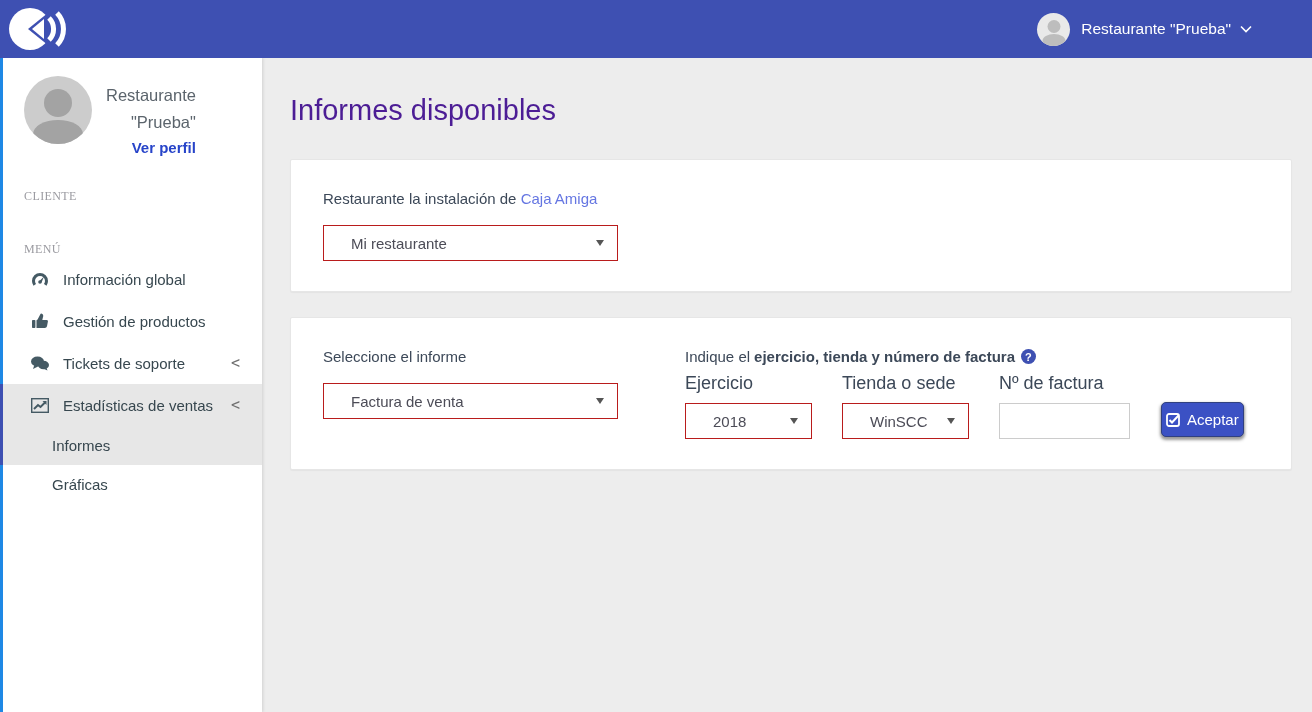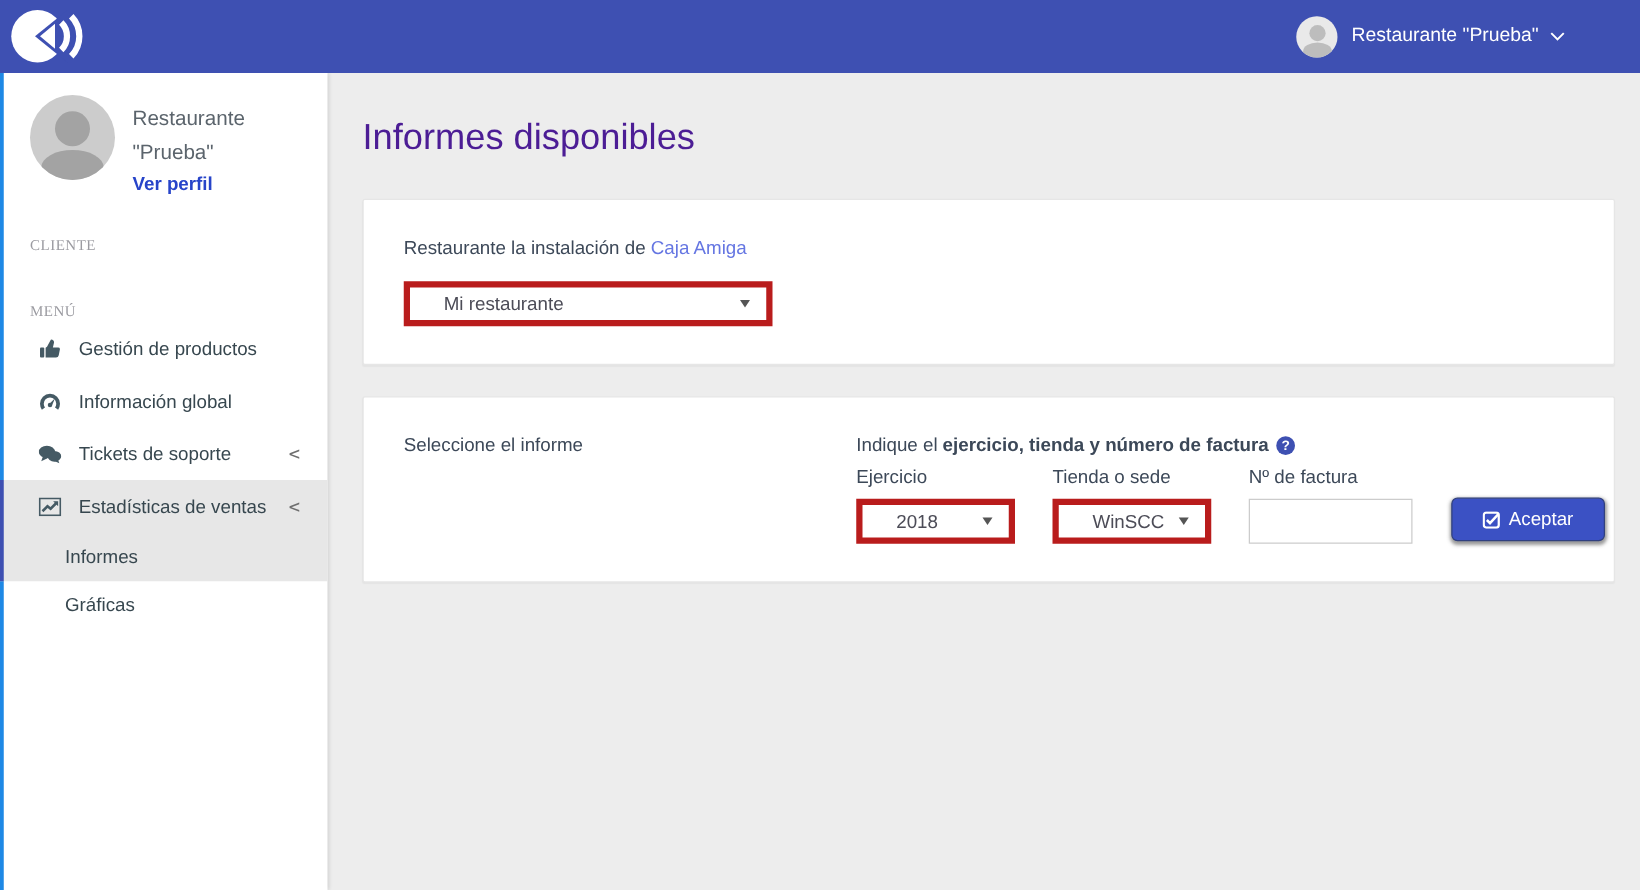--- a/index.html
+++ b/index.html
@@ -11,21 +11,21 @@
   .nav-user { display:flex; align-items:center; gap:11px; cursor:pointer; }
   .nav-avatar { width:33px; height:33px; border-radius:50%; background:#e9e9e9; overflow:hidden; position:relative; }
   .nav-avatar .head { position:absolute; left:50%; top:7px; transform:translateX(-50%); width:13px; height:13px; border-radius:50%; background:#bdbdbd; }
   .nav-avatar .body { position:absolute; left:50%; top:21px; transform:translateX(-50%); width:23px; height:14px; border-radius:50% 50% 0 0; background:#bdbdbd; }
   .nav-user-name { color:#ffffff; font-size:15.5px; }
   .nav-caret { margin-left:-2px; display:flex; align-items:center; }
 
   
   .sidebar { position:fixed; top:58px; left:0; bottom:0; width:262px; background:#ffffff; box-shadow:1px 0 3px rgba(0,0,0,0.12); z-index:20; }
   .sidebar::before { content:""; position:absolute; left:0; top:0; bottom:0; width:3px; background:#1e88e5; }
-  .profile { display:flex; padding:18px 10px 0 24px; }
+  .profile { display:flex; padding:18px 10px 0 24px;text-align:right; }
   .profile-avatar { width:68px; height:68px; border-radius:50%; background:#cccccc; overflow:hidden; position:relative; flex:none; }
   .profile-avatar .head { position:absolute; left:50%; top:13px; transform:translateX(-50%); width:28px; height:28px; border-radius:50%; background:#a3a3a3; }
   .profile-avatar .body { position:absolute; left:50%; top:44px; transform:translateX(-50%); width:50px; height:28px; border-radius:50% 50% 0 0; background:#a3a3a3; }
   .profile-text { margin-left:14px; padding-top:6px; }
   .profile-name { font-size:16.5px; color:#5b646c; line-height:27px; }
   .profile-link { display:inline-block; margin-top:3px; font-size:15px; font-weight:bold; color:#2744c9; text-decoration:none; cursor:pointer; }
   .section-label { font-size:12px; color:#9b9ba1; letter-spacing:0.4px; padding-left:24px;font-family:Liberation Serif, serif; }
   .sec-cliente { margin-top:32px; }
   .sec-menu { margin-top:38px; margin-bottom:1px; }
   .menu-item { height:42px; display:flex; align-items:center; padding-left:30px; cursor:pointer; }
@@ -36,36 +36,36 @@
   .active-group::before { content:""; position:absolute; left:-3px; top:0; bottom:0; width:6px; background:#3e50b2; }
   .sub-item { height:39px; display:flex; align-items:center; padding-left:52px; font-size:15px; color:#37474f; cursor:pointer; }
 
   
   .main { margin-left:262px; padding:94px 20px 0 28px; }
   .page-title { font-size:29px; color:#4c1d95; font-weight:normal; margin-bottom:32px; }
   .card { background:#ffffff; border:1px solid #e6e6e6; border-radius:2px; box-shadow:0 1px 1px rgba(0,0,0,0.04); padding:30px 32px; margin-bottom:25px; }
   .card-label { font-size:15px; color:#3c4858; margin-bottom:18px; }
   .link-violet { color:#6576e2; text-decoration:none; cursor:pointer; }
 
-  .select-box { position:relative; border:5px solid #b91c1c; background:#ffffff; height:36px; display:flex; align-items:center; padding-left:27px; font-size:15px; color:#4c4c57; cursor:pointer; }
+  .select-box { position:relative; border:1px solid #b91c1c; background:#ffffff; height:36px; display:flex; align-items:center; padding-left:27px; font-size:15px; color:#4c4c57; cursor:pointer; }
   .select-box .caret { position:absolute; right:13px; top:50%; transform:translateY(-50%); width:0; height:0; border-left:4.5px solid transparent; border-right:4.5px solid transparent; border-top:6px solid #555555; }
   .w-select-lg { width:295px; }
   .w-select-sm { width:127px; }
 
   .card2 { display:flex; }
   .card2-left { width:330px; flex:none; }
   .card2-right { margin-left:32px; }
   .right-heading { font-size:15px; color:#3c4858; margin-bottom:8px; display:flex; align-items:center; }
   .right-heading b { margin-left:4px; }
   .help-icon { width:15px; height:15px; border-radius:50%; background:#3e50b2; color:#ffffff; font-size:11px; font-weight:bold; display:inline-flex; align-items:center; justify-content:center; margin-left:6px; cursor:pointer; }
   .fields-row { display:flex; align-items:flex-end; }
   .field-group { margin-right:30px; }
-  .field-label { font-size:15px; color:#3c4858; margin-bottom:9px; }
+  .field-label { font-size:18px; color:#3c4858; margin-bottom:9px; }
   .text-input { width:131px; height:36px; border:1px solid #cccccc; background:#ffffff; font-size:15px; color:#4c4c57; padding:0 10px; outline:none; }
-  .accept-btn { display:inline-flex; align-items:center; gap:7px; background:#3b51c4; color:#ffffff; font-size:15px; font-family:"Liberation Sans", sans-serif; border:1px solid #30407f; border-radius:5px; padding:8px 24px; margin-left:31px; margin-bottom:2px; cursor:pointer; box-shadow:0 2px 3px 1px rgba(70,70,70,0.55); }
+  .accept-btn { display:inline-flex; align-items:center; gap:7px; background:#3b51c4; color:#ffffff; font-size:15px; font-family:"Liberation Sans", sans-serif; border:1px solid #30407f; border-radius:5px; padding:8px 4px; margin-left:31px; margin-bottom:2px; cursor:pointer; box-shadow:0 2px 3px 1px rgba(70,70,70,0.55); }
 </style>
 </head>
 <body>
 
 <div class="navbar">
   <div class="brand">
     <svg width="66" height="46" viewBox="0 0 66 46">
       <circle cx="22" cy="23" r="21" fill="#ffffff"></circle>
       <polygon points="20,23 46,2 46,44" fill="#3e50b2"></polygon>
       <polygon points="24,23 36,13 36,33" fill="#ffffff"></polygon>
@@ -99,37 +99,37 @@
       <div class="profile-name">"Prueba"</div>
       <a class="profile-link">Ver perfil</a>
     </div>
   </div>
 
   <div class="section-label sec-cliente">CLIENTE</div>
   <div class="section-label sec-menu">MENÚ</div>
 
   <div class="menu-item">
     <span class="mi-icon">
-      <svg width="16" height="16" viewBox="0 0 16 16">
-          <rect x="0" y="7" width="3.4" height="8" rx="0.8" fill="#455a64"></rect>
-          <path d="M4.5 15 L12.8 15 Q14.6 15 15 13.2 L15.9 8.6 Q16.2 7 14.5 7 L10.3 7 L11.2 3.2 Q11.5 1.3 9.9 0.7 Q8.7 0.3 8.2 1.5 L5.6 6.4 L4.5 7.2 Z" fill="#455a64"></path>
-        </svg>
-    </span>
-    <span class="mi-label">Gestión de productos</span>
-  </div>
-
-  <div class="menu-item">
-    <span class="mi-icon">
       <svg width="18" height="15" viewBox="0 0 18 15">
           <path d="M9 1 A8 8 0 0 0 1 9 a8 8 0 0 0 1.5 4.7 L5 12 a5 5 0 0 1 -1 -3 a5 5 0 0 1 5-5 a5 5 0 0 1 5 5 a5 5 0 0 1 -1 3 l2.5 1.7 A8 8 0 0 0 17 9 A8 8 0 0 0 9 1 Z" fill="#455a64"></path>
           <path d="M8 9.5 L13 4.5 L10.5 10.5 Z" fill="#455a64"></path>
           <circle cx="9" cy="10" r="1.8" fill="#455a64"></circle>
         </svg>
     </span>
     <span class="mi-label">Información global</span>
+  </div>
+
+  <div class="menu-item">
+    <span class="mi-icon">
+      <svg width="16" height="16" viewBox="0 0 16 16">
+          <rect x="0" y="7" width="3.4" height="8" rx="0.8" fill="#455a64"></rect>
+          <path d="M4.5 15 L12.8 15 Q14.6 15 15 13.2 L15.9 8.6 Q16.2 7 14.5 7 L10.3 7 L11.2 3.2 Q11.5 1.3 9.9 0.7 Q8.7 0.3 8.2 1.5 L5.6 6.4 L4.5 7.2 Z" fill="#455a64"></path>
+        </svg>
+    </span>
+    <span class="mi-label">Gestión de productos</span>
   </div>
 
   <div class="menu-item">
     <span class="mi-icon">
       <svg width="18" height="15" viewBox="0 0 18 15">
           <ellipse cx="6.5" cy="5.5" rx="6.5" ry="5" fill="#455a64"></ellipse>
           <path d="M2 13 L3.5 8.5 L7 10.5 Z" fill="#455a64"></path>
           <ellipse cx="12.5" cy="9" rx="5.5" ry="4.3" fill="#455a64"></ellipse>
           <path d="M16.5 14.5 L15 10.5 L12 12.5 Z" fill="#455a64"></path>
         </svg>
@@ -165,20 +165,24 @@
     </div>
     <div class="select-box w-select-lg">
       <span>Mi restaurante</span>
       <span class="caret"></span>
     </div>
   </div>
 
   <div class="card card2">
     <div class="card2-left">
       <div class="card-label">Seleccione el informe</div>
+      <div class="select-box w-select-lg">
+        <span>Factura de venta</span>
+        <span class="caret"></span>
+      </div>
     </div>
 
     <div class="card2-right">
       <div class="right-heading">
         <span>Indique el</span>
         <b>ejercicio, tienda y número de factura</b>
         <span class="help-icon">?</span>
       </div>
 
       <div class="fields-row">

